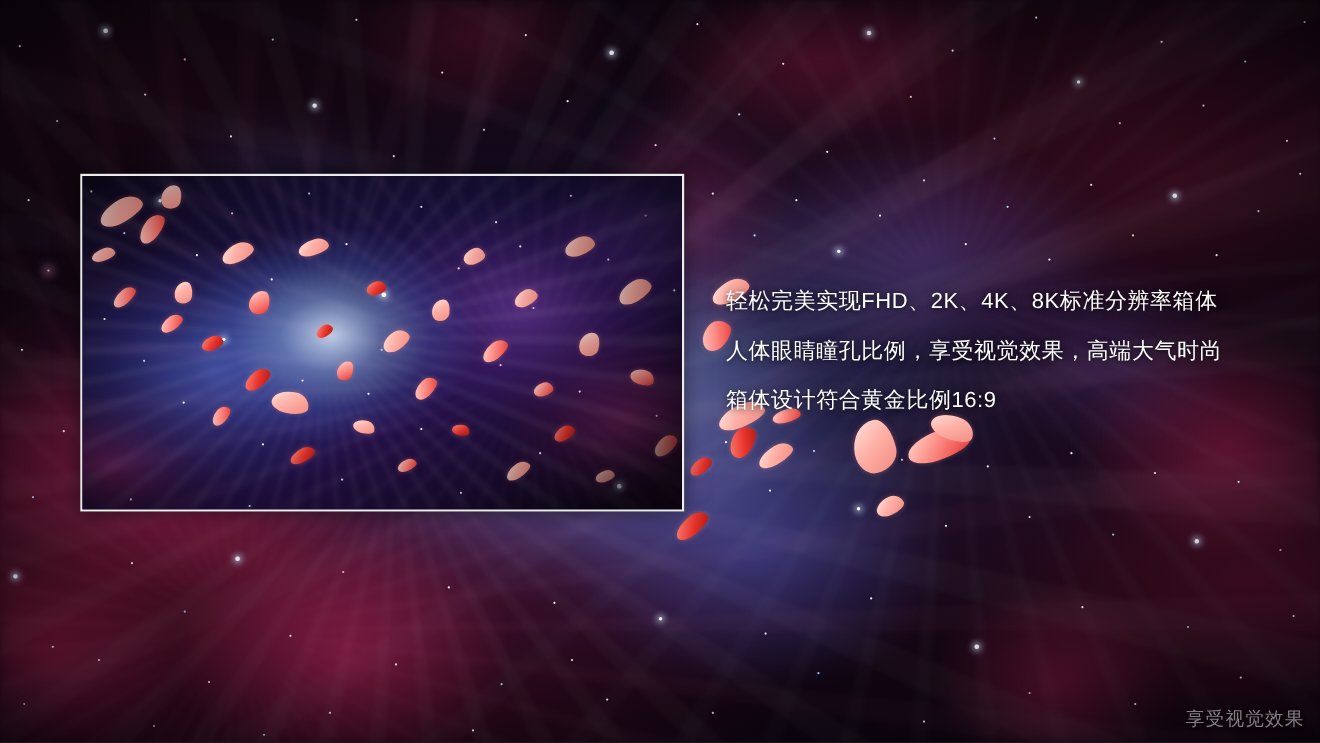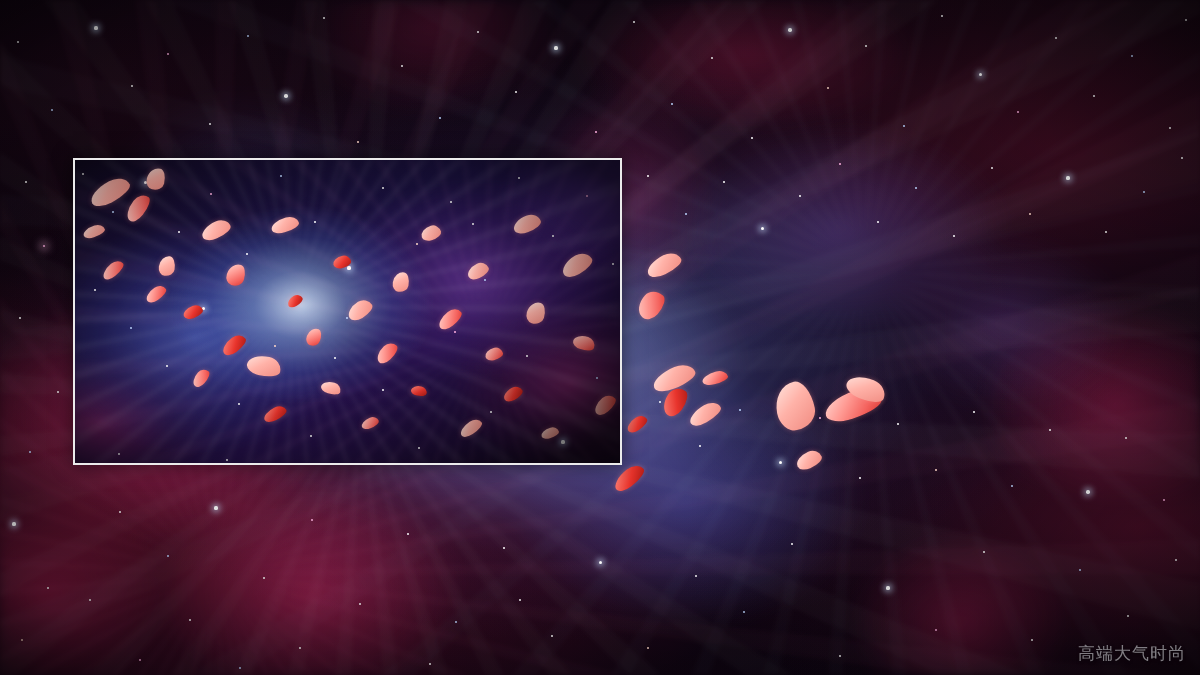--- a/index.html
+++ b/index.html
@@ -442,15 +442,20 @@
           <div class="petal deep" style="left: 428px; top: 228px; width: 20px; height: 12px; transform: rotate(-28deg);"></div>
           <div class="petal pale" style="left: 486px; top: 96px; width: 32px; height: 18px; transform: rotate(-30deg);"></div>
           <div class="petal" style="left: 498px; top: 176px; width: 22px; height: 14px; transform: rotate(18deg);"></div>
           <div class="petal pale" style="left: 466px; top: 268px; width: 18px; height: 10px; transform: rotate(-16deg);"></div>
           <div class="petal" style="left: 518px; top: 238px; width: 24px; height: 14px; transform: rotate(-40deg);"></div>
         </div>
       <div class="panel-vignette"></div>
     </div>
   </div>
 
-
-  <div class="watermark">高端大气时尚</div>
+  <div class="body-text">
+    <div class="body-line">轻松完美实现FHD、2K、4K、8K标准分辨率箱体</div>
+    <div class="body-line">人体眼睛瞳孔比例，享受视觉效果，高端大气时尚</div>
+    <div class="body-line">箱体设计符合黄金比例16:9</div>
+  </div>
+
+  <div class="watermark">享受视觉效果</div>
 </div>
 
 </body></html>

